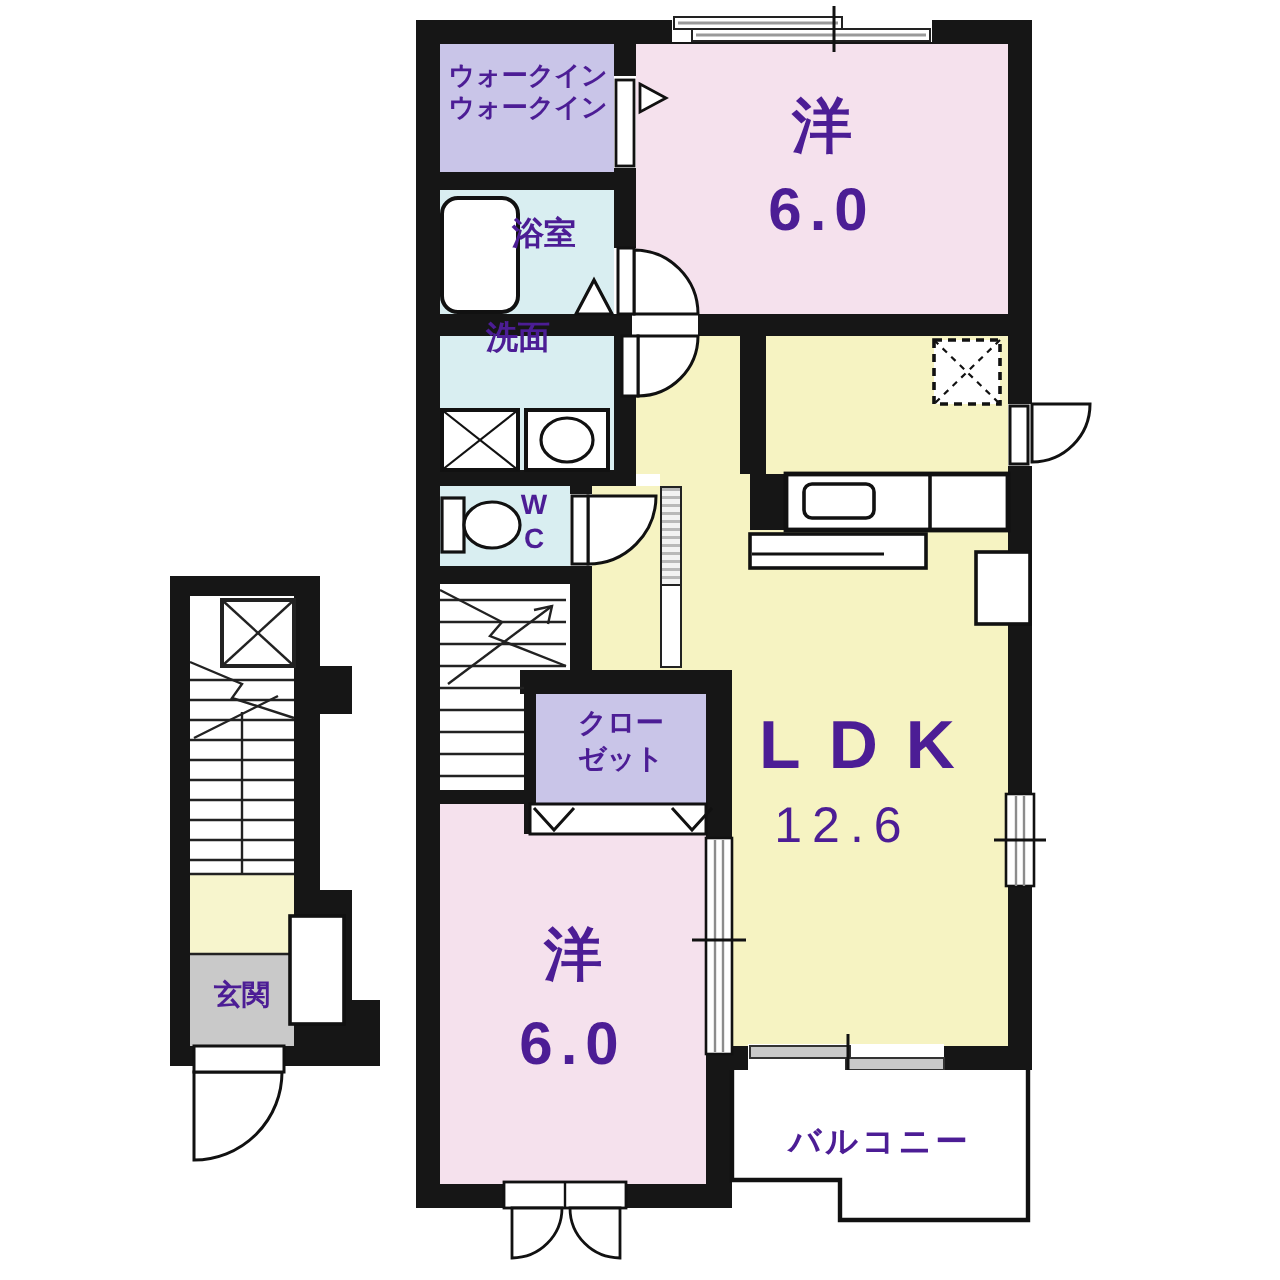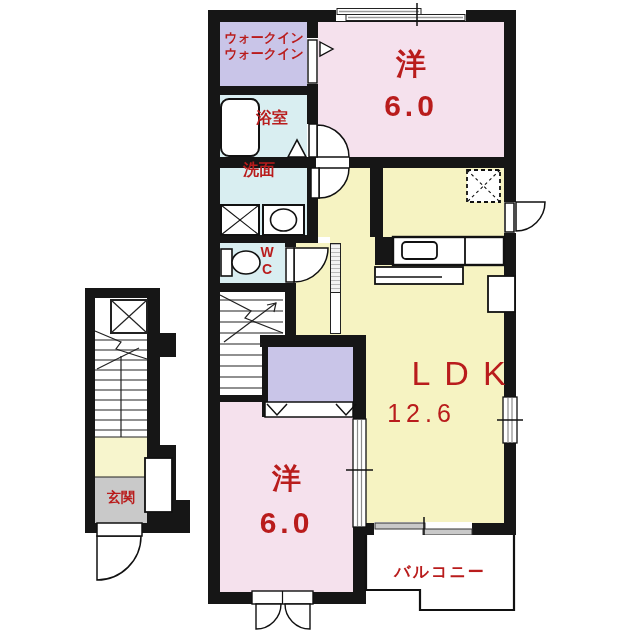--- a/index.html
+++ b/index.html
@@ -8,26 +8,26 @@
     font-family:"Liberation Sans","DejaVu Sans",sans-serif;color:#1b1b1b;
   }
   .room{position:absolute;}
   .wall{position:absolute;background:var(--wall-black,#161616);}
   .c-pink{background:var(--room-pink,#f5e1ed);}
   .c-yellow{background:var(--room-yellow,#f6f3c2);}
   .c-lav{background:var(--room-lavender,#c9c5e8);}
   .c-cyan{background:var(--room-cyan,#d9eef1);}
   .c-gray{background:var(--entrance-gray,#c9c9c9);}
   .c-landing{background:var(--landing-yellow,#f7f5cd);}
-  .lbl{position:absolute;text-align:center;white-space:pre;line-height:1.25;color:#b91c1c;}
+  .lbl{position:absolute;text-align:center;white-space:pre;line-height:1.25;color:#4c1d95;}
   .lbl-sm{font-size:13px;font-weight:bold;}
   .lbl-md{font-size:16px;font-weight:bold;}
   .lbl-big{font-size:30px;font-weight:bold;}
   .lbl-num{font-size:30px;font-weight:bold;letter-spacing:4px;}
-  .ldk-name{font-size:34px;font-weight:normal;letter-spacing:14px;padding-left:44px;}
+  .ldk-name{font-size:34px;font-weight:bold;letter-spacing:14px;margin-left:14px;}
   .ldk-num{font-size:25px;font-weight:normal;letter-spacing:5px;}
   .hatch{
     position:absolute;border:1px solid #222;
     background:repeating-linear-gradient(180deg,#b9b9b9 0 1.5px,#f3f3f3 1.5px 4px);
   }
   .panel{position:absolute;border:1px solid #222;background:#fff;}
   svg{position:absolute;left:0;top:0;pointer-events:none;}
 </style>
 </head>
 <body>
@@ -231,20 +231,21 @@
   <div class="lbl lbl-md" style="left:230px;top:160px;width:58px;">洗面</div>
 
   <div class="lbl" style="left:256px;top:244px;width:22px;font-size:14px;font-weight:bold;line-height:1.2;"><span>W</span><br><span>C</span></div>
 
   <div class="lbl lbl-big" style="left:318px;top:45px;width:186px;">洋</div>
   <div class="lbl lbl-num" style="left:318px;top:87px;width:186px;">6.0</div>
 
   <div class="lbl ldk-name" style="left:339px;top:352px;width:165px;text-align:center;">LDK</div>
   <div class="lbl ldk-num" style="left:339px;top:398px;width:165px;">12.6</div>
 
+  <div class="lbl lbl-sm" style="left:268px;top:353px;width:85px;font-size:14px;"><span>クロー</span><br><span>ゼット</span></div>
 
   <div class="lbl lbl-big" style="left:220px;top:460px;width:133px;font-size:29px;">洋</div>
   <div class="lbl lbl-num" style="left:220px;top:504px;width:133px;">6.0</div>
 
   <div class="lbl lbl-md" style="left:366px;top:562px;width:148px;letter-spacing:2px;">バルコニー</div>
 
   <div class="lbl" style="left:95px;top:489px;width:52px;font-size:14px;font-weight:bold;">玄関</div>
 
 </div>
 

